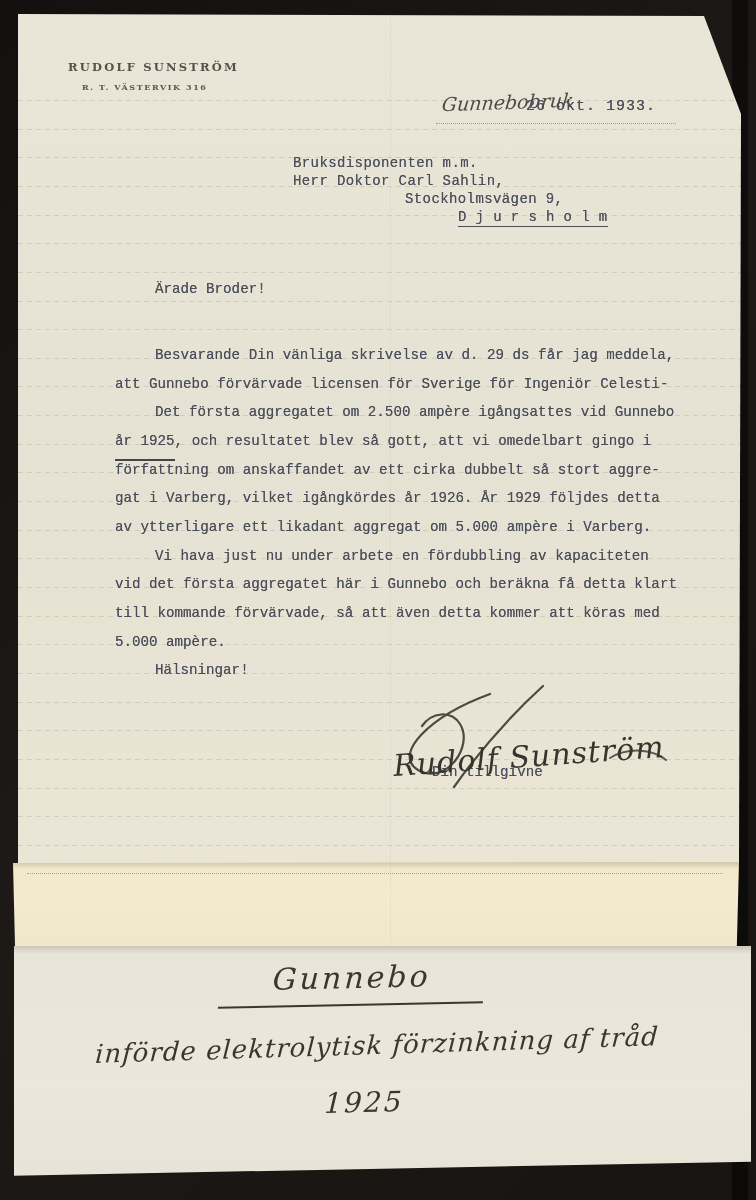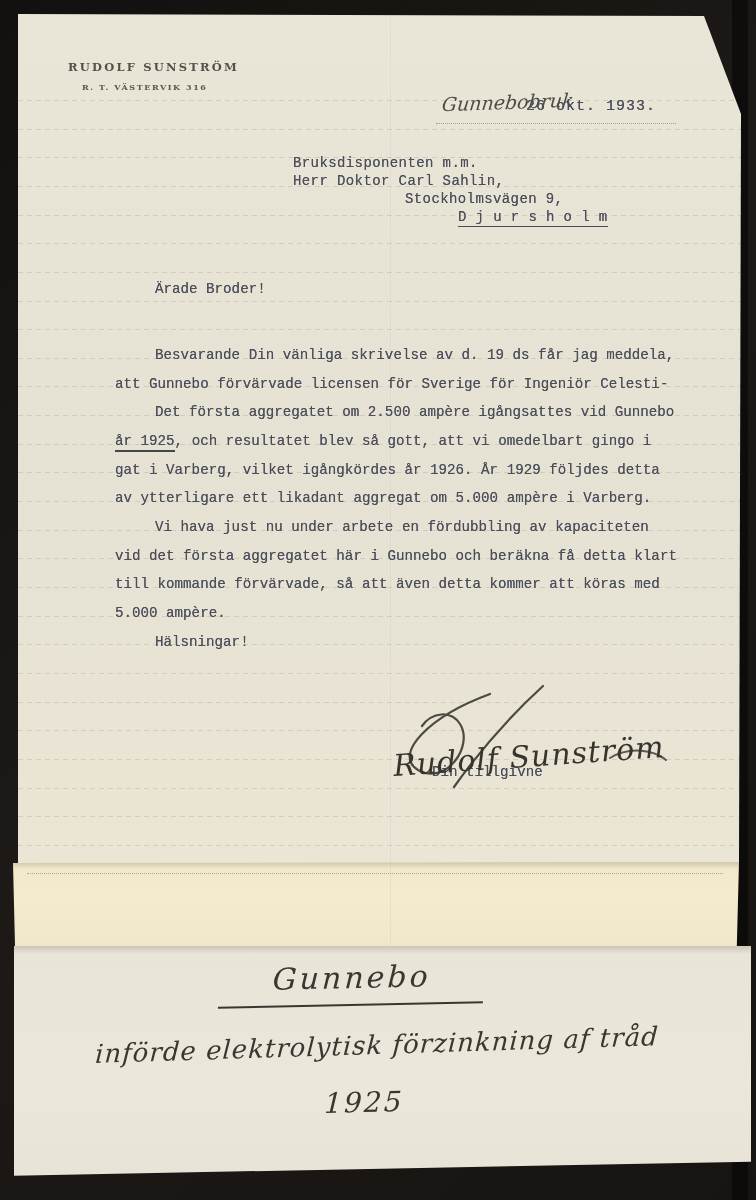--- a/index.html
+++ b/index.html
@@ -49,21 +49,21 @@
   .addr1{left:275px;top:143px;}
   .addr2{left:275px;top:161px;}
   .addr3{left:387px;top:179px;}
   .addr4{left:440px;top:197px;border-bottom:1.6px solid #4b4e5a;padding-bottom:1px;}
 
   .salutation{position:absolute;left:137px;top:269px;font-size:14.2px;}
 
   .body-block{position:absolute;left:97px;top:329px;width:575px;font-size:14.2px;}
   .bline{line-height:28.65px;white-space:pre;}
   .ind{padding-left:40px;}
-  .u-ink{border-bottom:2px solid #43454f;padding-bottom:1px;}
+  .u-ink{border-bottom:2px solid #43454f;padding-bottom:10px;}
 
   .closing-typed{position:absolute;left:414px;top:752px;font-size:14.2px;}
   .sig-wrap{position:absolute;left:340px;top:672px;width:330px;height:115px;}
 
   
   .strip{
     position:absolute;left:13px;top:862px;width:726px;height:84px;
     background:linear-gradient(180deg,#f1e7c9 0%,#f4eacd 40%,#f0e6c8 100%);
     clip-path:polygon(0 1px,100% 0,99.7% 100%,2px 100%);
     box-shadow:0 2px 3px rgba(0,0,0,.25);
@@ -109,24 +109,25 @@
     <div class="date-typed type">26 okt. 1933.</div>
 
     <div class="addr addr1 type">Bruksdisponenten m.m.</div>
     <div class="addr addr2 type">Herr Doktor Carl Sahlin,</div>
     <div class="addr addr3 type">Stockholmsvägen 9,</div>
     <div class="addr addr4 type">D j u r s h o l m</div>
 
     <div class="salutation type">Ärade Broder!</div>
 
     <div class="body-block type">
-      <div class="bline ind">Besvarande Din vänliga skrivelse av d. 19 ds får jag meddela,</div>
+      <div class="bline ind">Besvarande Din vänliga skrivelse av d. 29 ds får jag meddela,</div>
       <div class="bline">att Gunnebo förvärvade licensen för Sverige för Ingeniör Celesti-</div>
       <div class="bline ind">Det första aggregatet om 2.500 ampère igångsattes vid Gunnebo</div>
       <div class="bline"><span class="u-ink">år 1925</span><span>, och resultatet blev så gott, att vi omedelbart gingo i</span></div>
+      <div class="bline">författning om anskaffandet av ett cirka dubbelt så stort aggre-</div>
       <div class="bline">gat i Varberg, vilket igångkördes år 1926. År 1929 följdes detta</div>
       <div class="bline">av ytterligare ett likadant aggregat om 5.000 ampère i Varberg.</div>
       <div class="bline ind">Vi hava just nu under arbete en fördubbling av kapaciteten</div>
       <div class="bline">vid det första aggregatet här i Gunnebo och beräkna få detta klart</div>
       <div class="bline">till kommande förvärvade, så att även detta kommer att köras med</div>
       <div class="bline">5.000 ampère.</div>
       <div class="bline ind">Hälsningar!</div>
     </div>
 
     <div class="closing-typed type">Din tillgivne</div>

